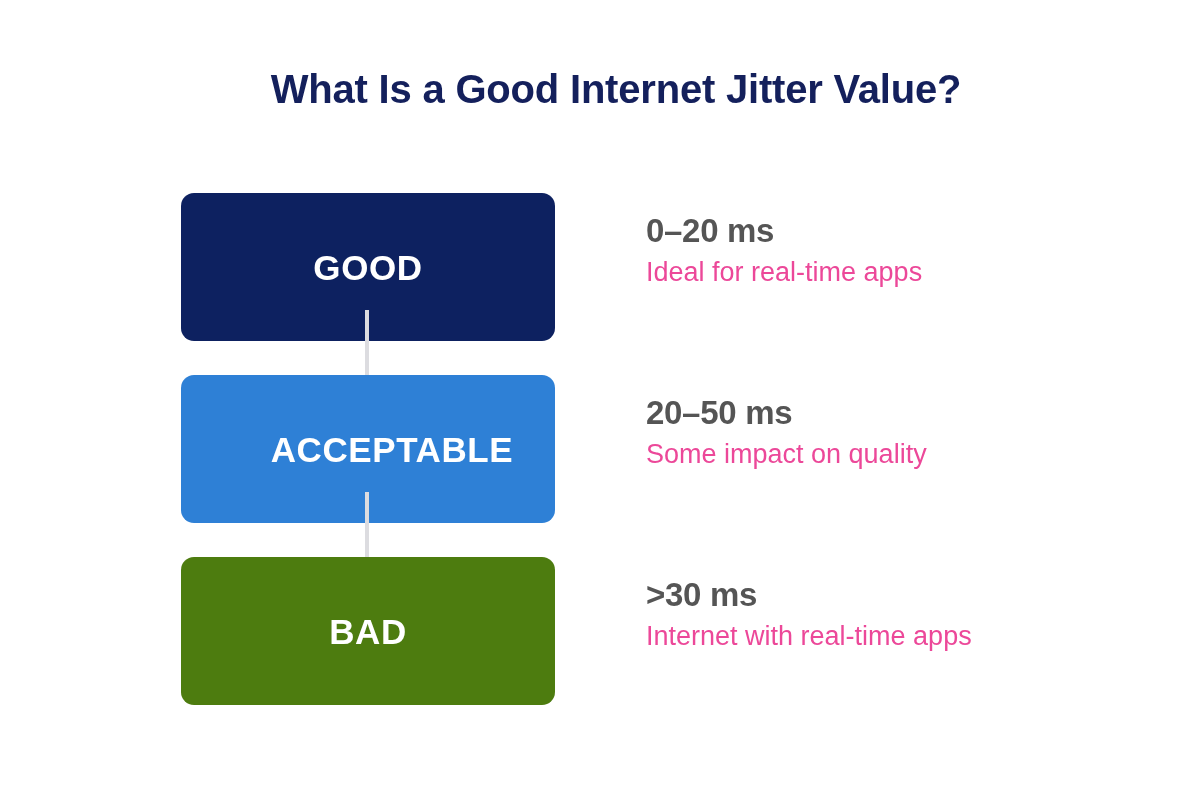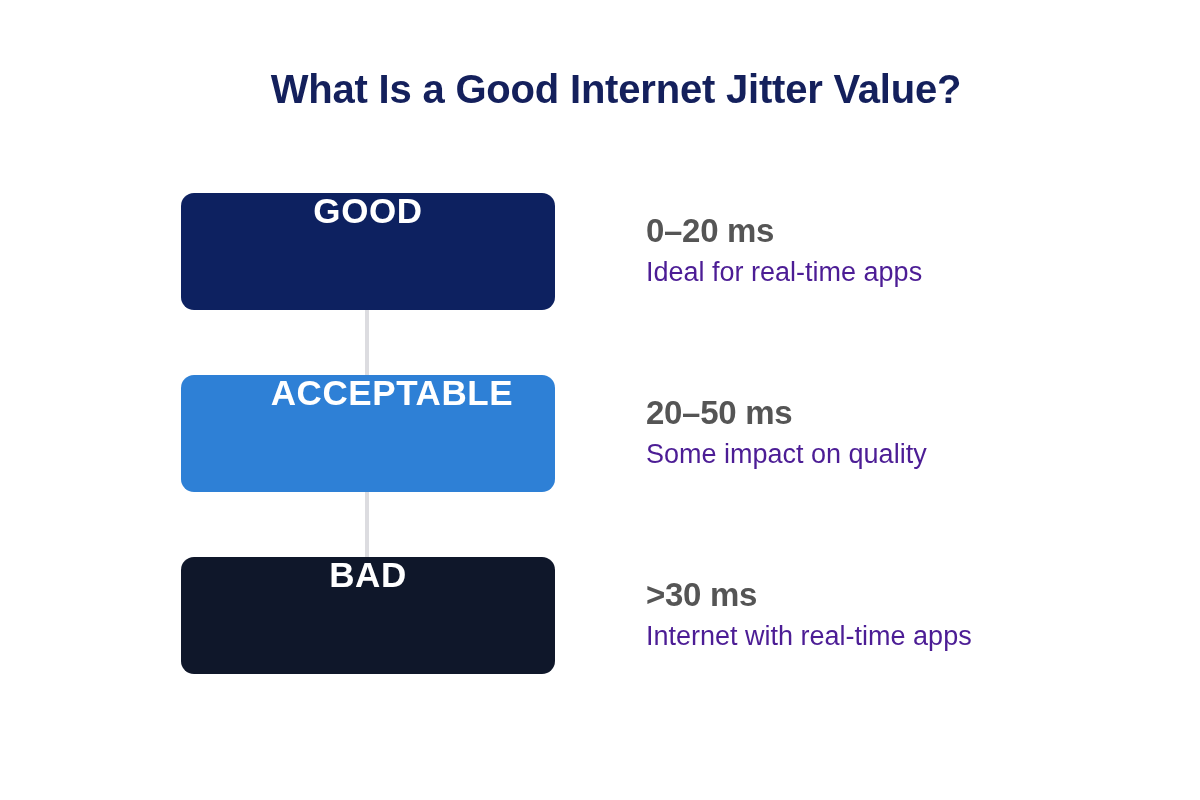--- a/index.html
+++ b/index.html
@@ -52,23 +52,24 @@
     height: 117px;
     margin-bottom: 65px;
   }
   .tier:last-child { margin-bottom: 0; }
 
   .badge {
     position: absolute;
     left: 0;
     top: 0;
     width: 374px;
-    height: 117px;
+    height: 148px;
     border-radius: 13px;
     display: flex;
+    align-items: center;
     justify-content: center;
     box-sizing: border-box;
   }
 
   .badge-label {
     color: #ffffff;
     font-weight: bold;
     font-size: 35px;
     letter-spacing: 0.6px;
     line-height: 1;
@@ -106,21 +107,21 @@
     font-weight: bold;
     color: #555555;
     line-height: 1.18;
     white-space: nowrap;
     letter-spacing: -0.3px;
   }
 
   .detail-note {
     font-size: 27px;
     font-weight: normal;
-    color: #4c1d95;
+    color: #ec4899;
     line-height: 1.3;
     white-space: nowrap;
     margin-top: 4px;
   }
 </style>
 </head>
 <body>
 
 <div id="infographic" style="background: rgb(255, 255, 255);">
 
@@ -144,21 +145,21 @@
         <span class="badge-label">ACCEPTABLE</span>
       </div>
       <div class="detail">
         <div class="detail-range">20–50 ms</div>
         <div class="detail-note">Some impact on quality</div>
       </div>
       <div class="connector" style="background: rgb(220, 220, 224);"></div>
     </div>
 
     <div class="tier">
-      <div class="badge badge--bad" style="background: #0f172a;">
+      <div class="badge badge--bad" style="background: #4d7c0f;">
         <span class="badge-label">BAD</span>
       </div>
       <div class="detail">
         <div class="detail-range">&gt;30 ms</div>
         <div class="detail-note">Internet with real-time apps</div>
       </div>
     </div>
 
   </div>
 </div>

